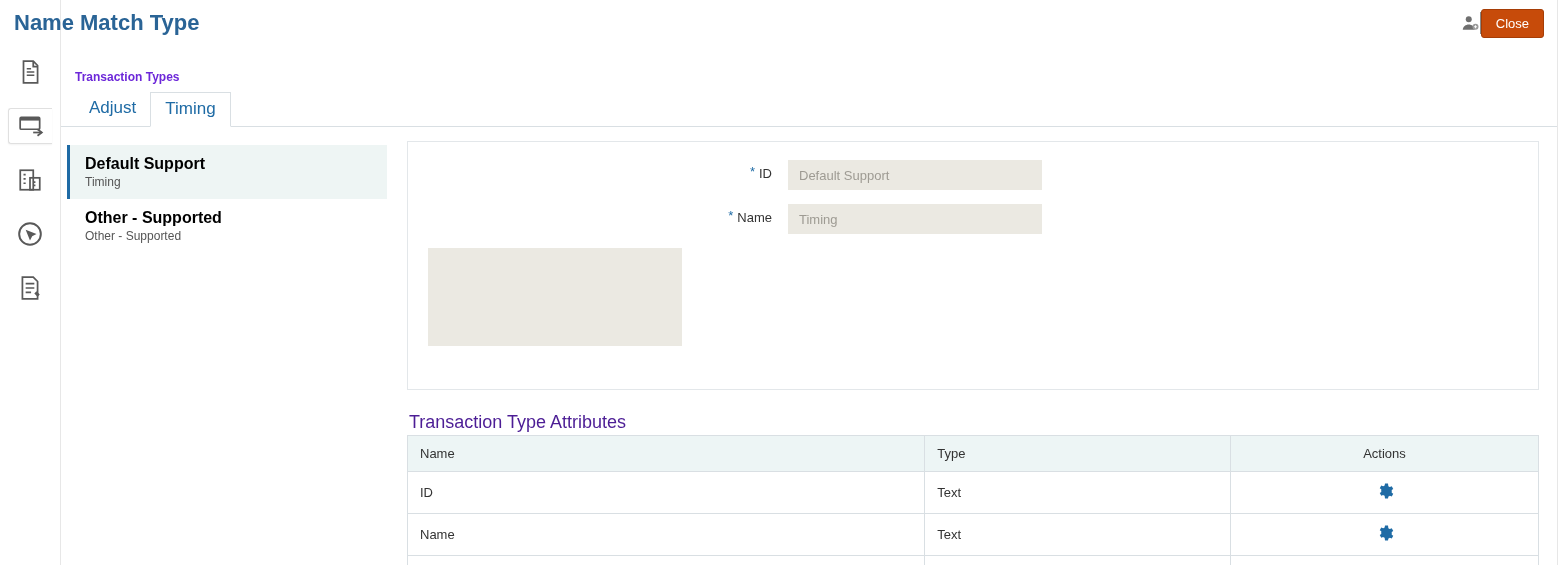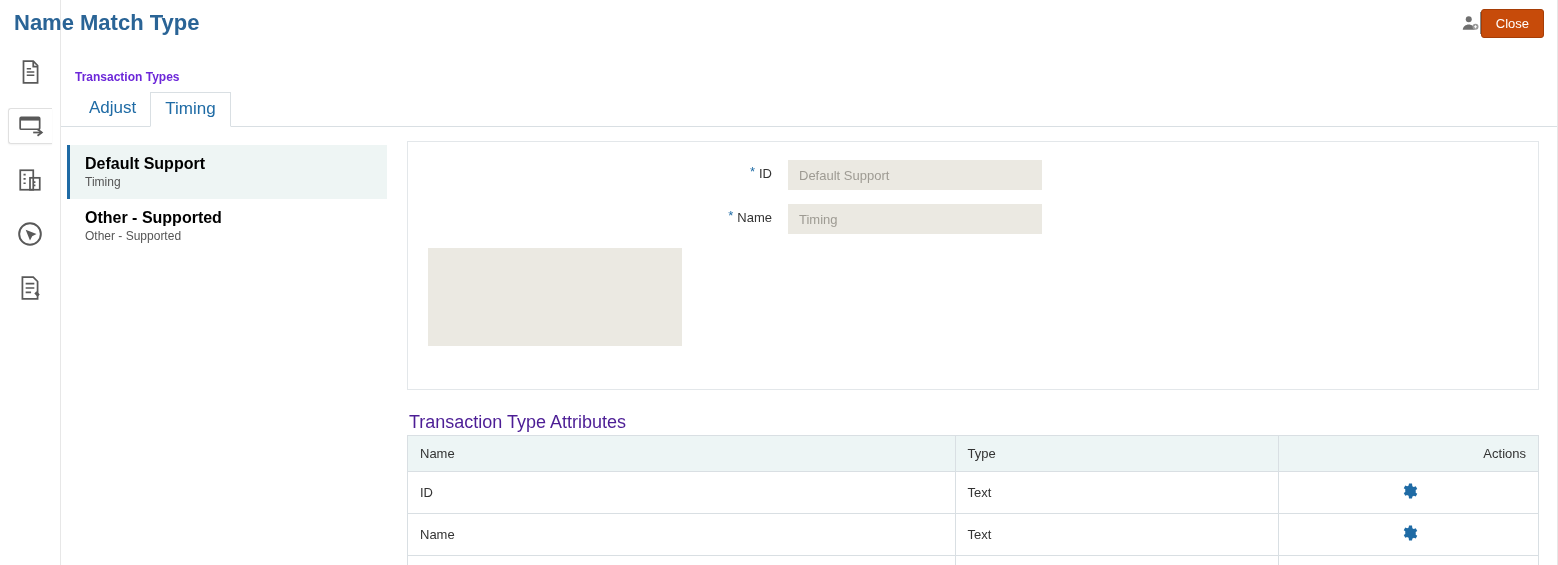--- a/index.html
+++ b/index.html
@@ -205,21 +205,21 @@
   }
   table.attr th {
     background: #edf5f5;
     font-weight: 400;
     text-align: left;
     padding: 10px 12px;
     border: 1px solid #d9dfe3;
     font-size: 13px;
     color: #333;
   }
-  table.attr th.actions-col { text-align: right; width: 260px;}
+  table.attr th.actions-col { text-align: center; width: 308px;}
   table.attr td {
     padding: 10px 12px;
     border: 1px solid #d9dfe3;
     font-size: 13px;
     color: #333;
   }
   table.attr td.action-cell { text-align: center; }
   .gear-btn {
     color: #1f6ba5;
     cursor: pointer;

